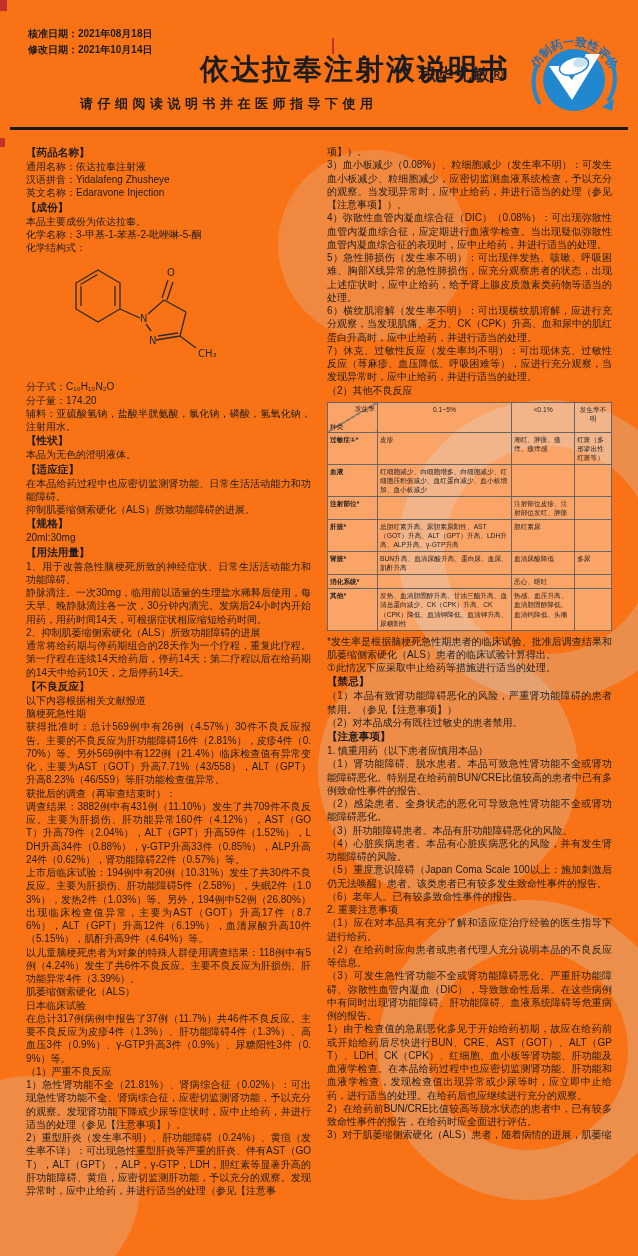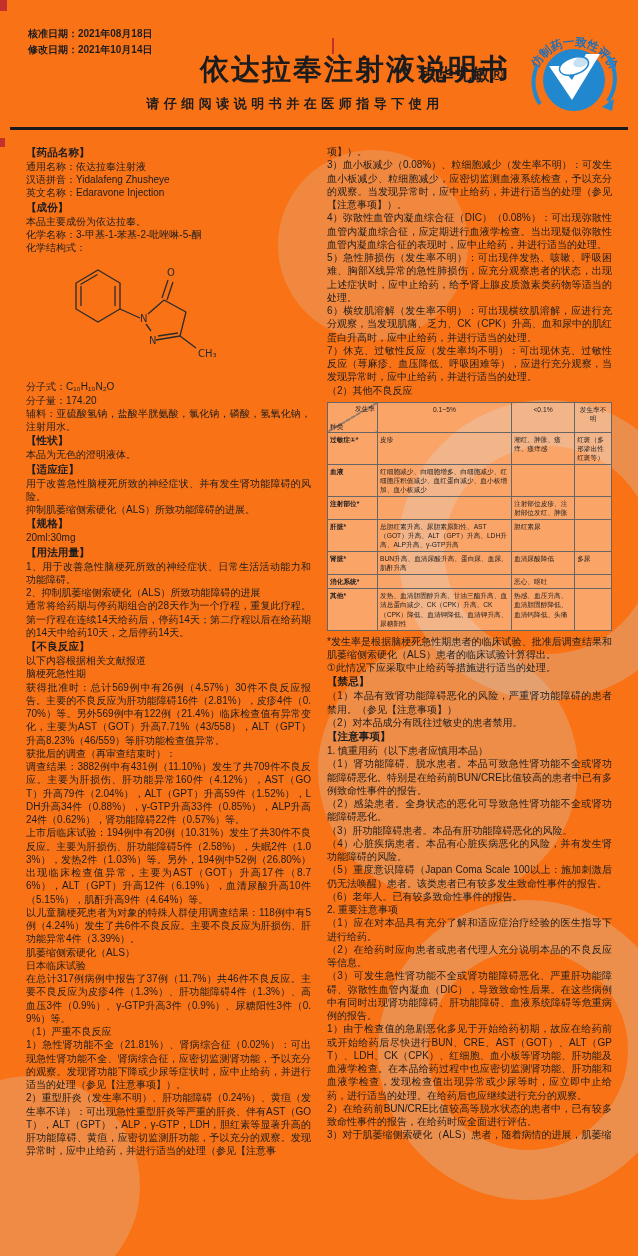--- a/index.html
+++ b/index.html
@@ -10,21 +10,21 @@
   .b1 { width:300px; height:300px; right:-60px; top:400px; border:46px solid rgba(205,205,200,0.30); }
   .b2 { width:260px; height:260px; right:60px; top:640px; background:rgba(210,210,205,0.28); }
   .b3 { width:300px; height:300px; right:-40px; top:900px; border:50px solid rgba(208,208,203,0.30); }
   .b4 { width:220px; height:220px; left:-80px; bottom:-40px; background:rgba(212,212,207,0.25); }
   .b5 { width:190px; height:190px; right:170px; top:150px; background:rgba(214,214,209,0.22); }
 
   .hdr { position:absolute; left:0; top:0; width:638px; height:136px; }
   .dates { position:absolute; left:28px; top:26px; font-size:10px; font-weight:700; line-height:1.55; }
   .brand { position:absolute; right:134px; top:20px; font-size:17px; font-weight:700; letter-spacing:1px;margin-top:43px; }
   .title { position:absolute; left:80px; right:128px; top:50px; text-align:right; font-size:29px; font-weight:700; letter-spacing:2px; }
-  .subtitle { position:absolute; left:80px; right:128px; top:95px; text-align:center; font-size:13px; font-weight:700; letter-spacing:4.5px; }
+  .subtitle { position:absolute; left:80px; right:128px; top:95px; text-align:left; font-size:13px; font-weight:700; letter-spacing:4.5px; }
   .badge { position:absolute; right:14px; top:4px; }
   .rule { position:absolute; left:10px; right:10px; top:127px; height:3px; background:#1a1a1a; }
 
   .redmark { position:absolute; background:#c4302b; }
   .rm1 { left:0; top:0; width:7px; height:11px; }
   .rm2 { left:0; top:138px; width:5px; height:9px; }
   .rm3 { left:332px; top:38px; width:2px; height:16px; }
 
   .cols { position:absolute; left:26px; top:145px; width:586px; height:1119px; display:flex; gap:16px; overflow:hidden; }
   .col { width:285px; height:100%; overflow:hidden; position:relative; }
@@ -129,26 +129,27 @@
         <text x="144" y="101">CH₃</text>
       </g>
     </svg>
   </div>
         <p class="para">分子式：C₁₀H₁₀N₂O</p>
         <p class="para">分子量：174.20</p>
         <p class="para">辅料：亚硫酸氢钠，盐酸半胱氨酸，氯化钠，磷酸，氢氧化钠，注射用水。</p>
         <div class="sec-h">【性状】</div>
         <p class="para">本品为无色的澄明液体。</p>
         <div class="sec-h">【适应症】</div>
-        <p class="para">用于改善急性脑梗死所致的神经症状、并有发生肾功能障碍的风险。</p>
+        <p class="para">在本品给药过程中也应密切监测肾功能、日常生活活动能力和功能障碍。</p>
         <p class="para">抑制肌萎缩侧索硬化（ALS）所致功能障碍的进展。</p>
         <div class="sec-h">【规格】</div>
         <p class="para">20ml:30mg</p>
         <div class="sec-h">【用法用量】</div>
         <p class="para">1、用于改善急性脑梗死所致的神经症状、日常生活活动能力和功能障碍。</p>
+        <p class="para">静脉滴注。一次30mg，临用前以适量的生理盐水稀释后使用，每天早、晚静脉滴注各一次，30分钟内滴完。发病后24小时内开始用药，用药时间14天，可根据症状相应缩短给药时间。</p>
         <p class="para">2、抑制肌萎缩侧索硬化（ALS）所致功能障碍的进展</p>
         <p class="para">通常将给药期与停药期组合的28天作为一个疗程，重复此疗程。第一疗程在连续14天给药后，停药14天；第二疗程以后在给药期的14天中给药10天，之后停药14天。</p>
         <div class="sec-h">【不良反应】</div>
         <p class="para">以下内容根据相关文献报道</p>
         <p class="para">脑梗死急性期</p>
         <p class="para">获得批准时：总计569例中有26例（4.57%）30件不良反应报告。主要的不良反应为肝功能障碍16件（2.81%），皮疹4件（0.70%）等。另外569例中有122例（21.4%）临床检查值有异常变化，主要为AST（GOT）升高7.71%（43/558），ALT（GPT）升高8.23%（46/559）等肝功能检查值异常。</p>
         <p class="para">获批后的调查（再审查结束时）：</p>
         <p class="para">调查结果：3882例中有431例（11.10%）发生了共709件不良反应。主要为肝损伤、肝功能异常160件（4.12%），AST（GOT）升高79件（2.04%），ALT（GPT）升高59件（1.52%），LDH升高34件（0.88%），γ-GTP升高33件（0.85%），ALP升高24件（0.62%），肾功能障碍22件（0.57%）等。</p>
         <p class="para">上市后临床试验：194例中有20例（10.31%）发生了共30件不良反应。主要为肝损伤、肝功能障碍5件（2.58%），失眠2件（1.03%），发热2件（1.03%）等。另外，194例中52例（26.80%）出现临床检查值异常，主要为AST（GOT）升高17件（8.76%），ALT（GPT）升高12件（6.19%），血清尿酸升高10件（5.15%），肌酐升高9件（4.64%）等。</p>
         <p class="para">以儿童脑梗死患者为对象的特殊人群使用调查结果：118例中有5例（4.24%）发生了共6件不良反应。主要不良反应为肝损伤、肝功能异常4件（3.39%）。</p>

